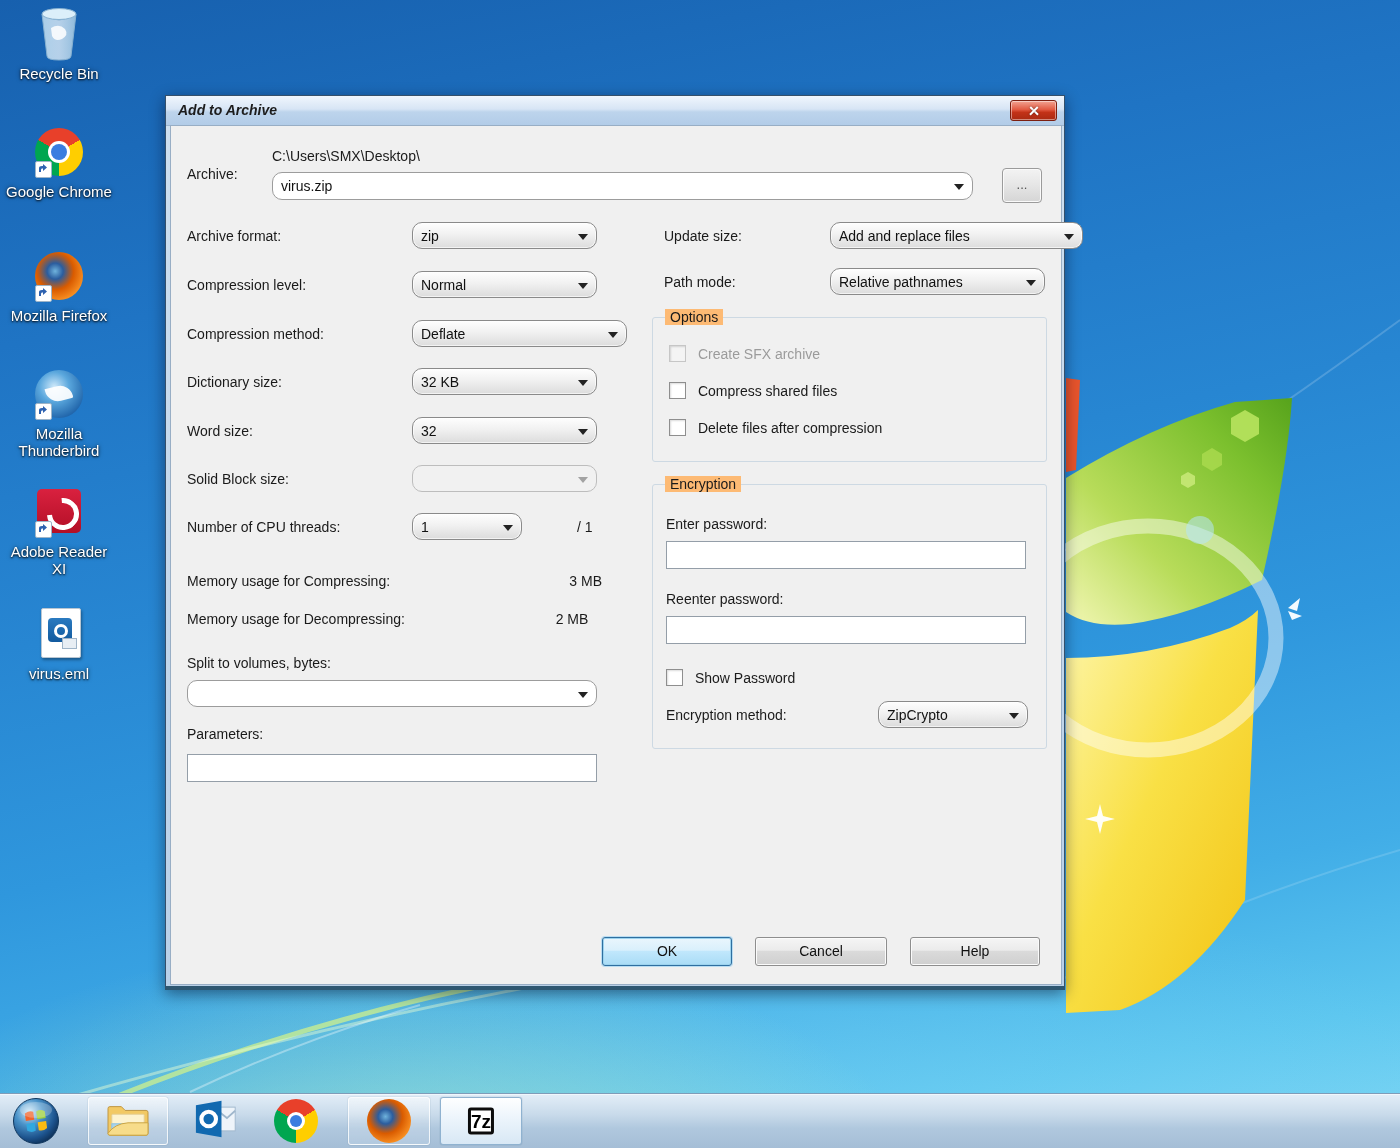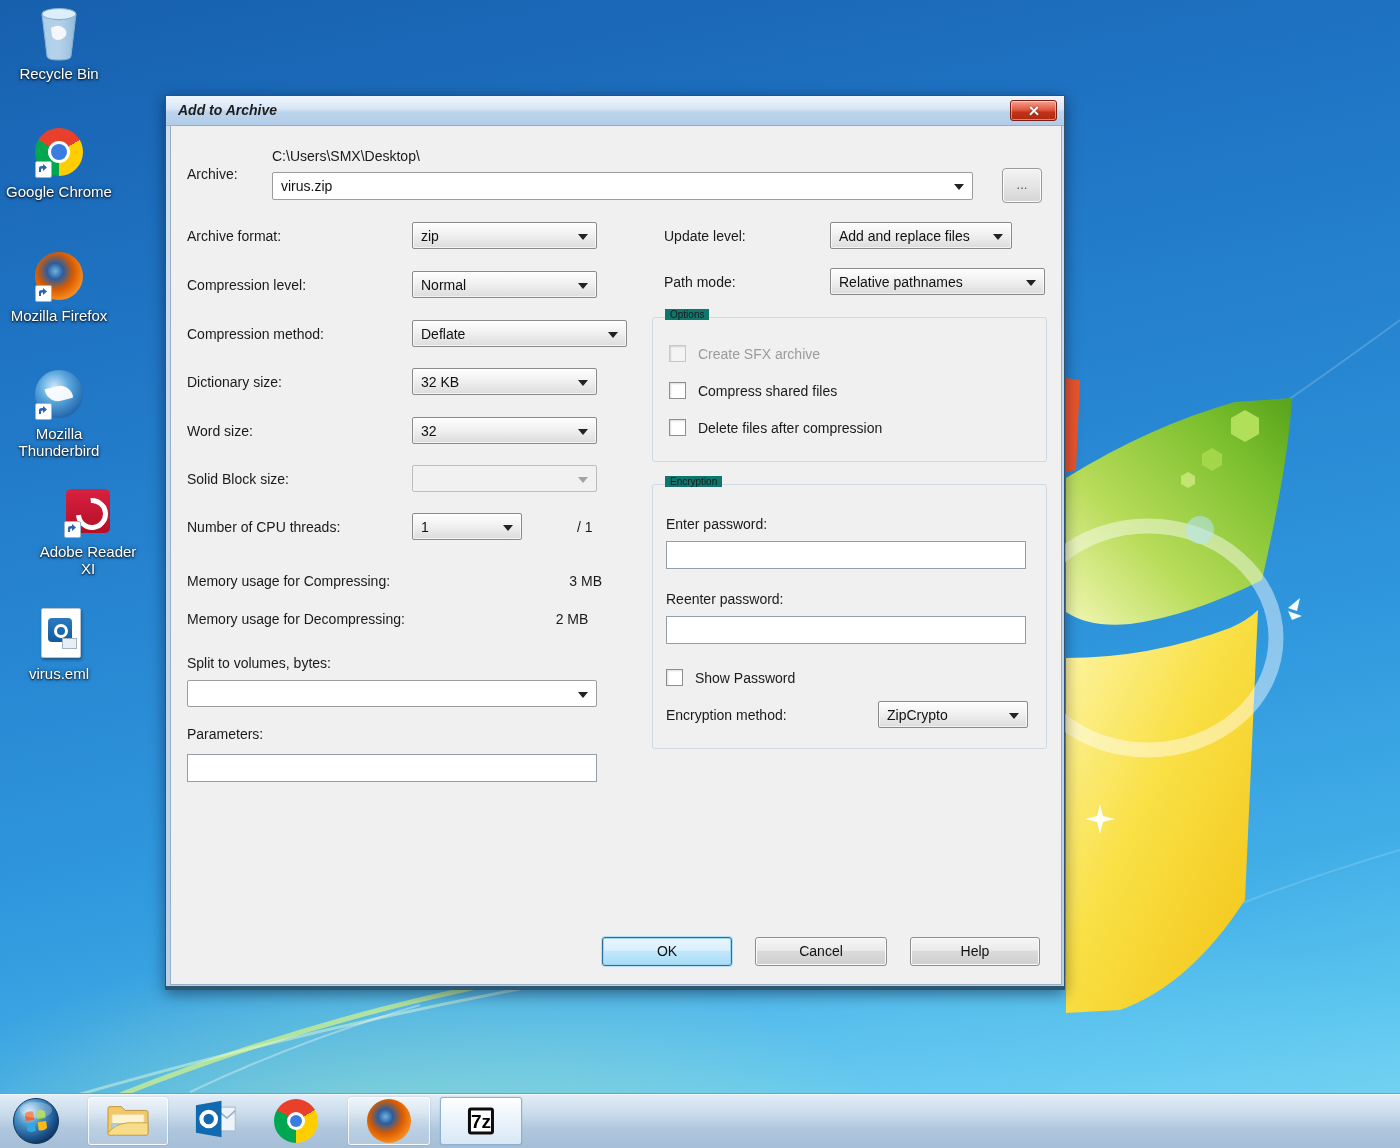--- a/index.html
+++ b/index.html
@@ -65,35 +65,35 @@
   .close-btn::before { transform:translate(-50%,-50%) rotate(45deg); }
   .close-btn::after  { transform:translate(-50%,-50%) rotate(-45deg); }
   .client {
     position:absolute; left:4px; top:29px; width:890px; height:858px; box-sizing:content-box;
     background:#f0f0f0; border:1px solid #98aec5;
   }
   .lbl { position:absolute; font-size:14px; color:#1a1a1a; white-space:nowrap; }
   .val { position:absolute; font-size:14px; color:#1a1a1a; white-space:nowrap; }
 
   .combo {
-    position:absolute; box-sizing:border-box; height:27px; border:1px solid #8a8a8a; border-radius:2px;
+    position:absolute; box-sizing:border-box; height:27px; border:1px solid #8a8a8a; border-radius:10px;
     background:linear-gradient(#fefefe, #f1f1f1 45%, #dcdcdc);
     box-shadow:inset 0 0 0 1px rgba(255,255,255,.65); cursor:default;
   }
   .combo .combo-text { position:absolute; left:8px; top:5px; font-size:14px; color:#111; }
   .combo .combo-arrow { position:absolute; right:8px; top:11px; width:0; height:0;
     border-left:5px solid transparent; border-right:5px solid transparent; border-top:6px solid #222; }
   .combo.editable { background:#fff; box-shadow:none; border-color:#9c9c9c; }
   .combo.disabled { background:#f1f1f1; border-color:#bdbdbd; box-shadow:none; }
   .combo.disabled .combo-arrow { border-top-color:#a2a2a2; }
 
   .textbox { position:absolute; box-sizing:border-box; height:28px; background:#fff; border:1px solid #949ea8; font-size:14px; padding:3px 6px; font-family:"Liberation Sans",sans-serif; }
 
   .groupbox { position:absolute; border:1px solid #cdd9e3; border-radius:3px; }
-  .group-title { position:absolute; top:-9px; left:12px; background:#0f766e; padding:0 5px; font-size:10px; color:#1a1a1a; }
+  .group-title { position:absolute; top:-9px; left:12px; background:#fdba74; padding:0 5px; font-size:14px; color:#1a1a1a; }
 
   .check-row { position:absolute; font-size:14px; color:#1a1a1a; white-space:nowrap; }
   .checkbox { display:inline-block; width:15px; height:15px; background:#fff; border:1px solid #8e8e8e; vertical-align:-3px; box-shadow:inset 1px 1px 2px rgba(0,0,0,.14); cursor:pointer; }
   .checkbox.disabled { background:#f4f4f4; border-color:#c6c6c6; }
   .check-row .cb-label { margin-left:8px; }
   .check-row.disabled .cb-label { color:#9b9b9b; }
 
   .btn {
     position:absolute; box-sizing:border-box; height:29px; border:1px solid #8e8e8e; border-radius:3px;
     background:linear-gradient(#f5f5f5, #ebebeb 45%, #dadada 50%, #cfcfcf);
@@ -211,21 +211,21 @@
     <span class="round-ico thunderbird-icon"></span>
     <span class="shortcut-badge">
         <svg width="11" height="11" viewBox="0 0 11 11">
           <path d="M2,9 L2,5 Q2,3 5,3 L6,3 L6,1 L10,4.5 L6,8 L6,5.5 L5,5.5 Q4,5.5 4,7 L4,9 Z" fill="#2e62b0"></path>
         </svg>
       </span>
   </div>
   <div class="desk-label">Mozilla Thunderbird</div>
 </div>
 
-<div class="desk-item" style="top:484px;margin-left:29px;">
+<div class="desk-item" style="top:484px;">
   <div class="desk-ico">
     <span class="adobe-icon"></span>
     <span class="shortcut-badge">
         <svg width="11" height="11" viewBox="0 0 11 11">
           <path d="M2,9 L2,5 Q2,3 5,3 L6,3 L6,1 L10,4.5 L6,8 L6,5.5 L5,5.5 Q4,5.5 4,7 L4,9 Z" fill="#2e62b0"></path>
         </svg>
       </span>
   </div>
   <div class="desk-label">Adobe Reader XI</div>
 </div>
@@ -306,22 +306,22 @@
 
     <div class="lbl" style="left:16px;top:529px;">Split to volumes, bytes:</div>
     <div class="combo editable" style="left:16px;top:554px;width:410px;">
       <span class="combo-text"></span>
       <span class="combo-arrow"></span>
     </div>
 
     <div class="lbl" style="left:16px;top:600px;">Parameters:</div>
     <input class="textbox" style="left: 16px; top: 628px; width: 410px;">
 
-    <div class="lbl" style="left:493px;top:102px;">Update level:</div>
-    <div class="combo" style="left:659px;top:96px;width:182px;">
+    <div class="lbl" style="left:493px;top:102px;">Update size:</div>
+    <div class="combo" style="left:659px;top:96px;width:253px;">
       <span class="combo-text">Add and replace files</span>
       <span class="combo-arrow"></span>
     </div>
 
     <div class="lbl" style="left:493px;top:148px;">Path mode:</div>
     <div class="combo" style="left:659px;top:142px;width:215px;">
       <span class="combo-text">Relative pathnames</span>
       <span class="combo-arrow"></span>
     </div>
 

